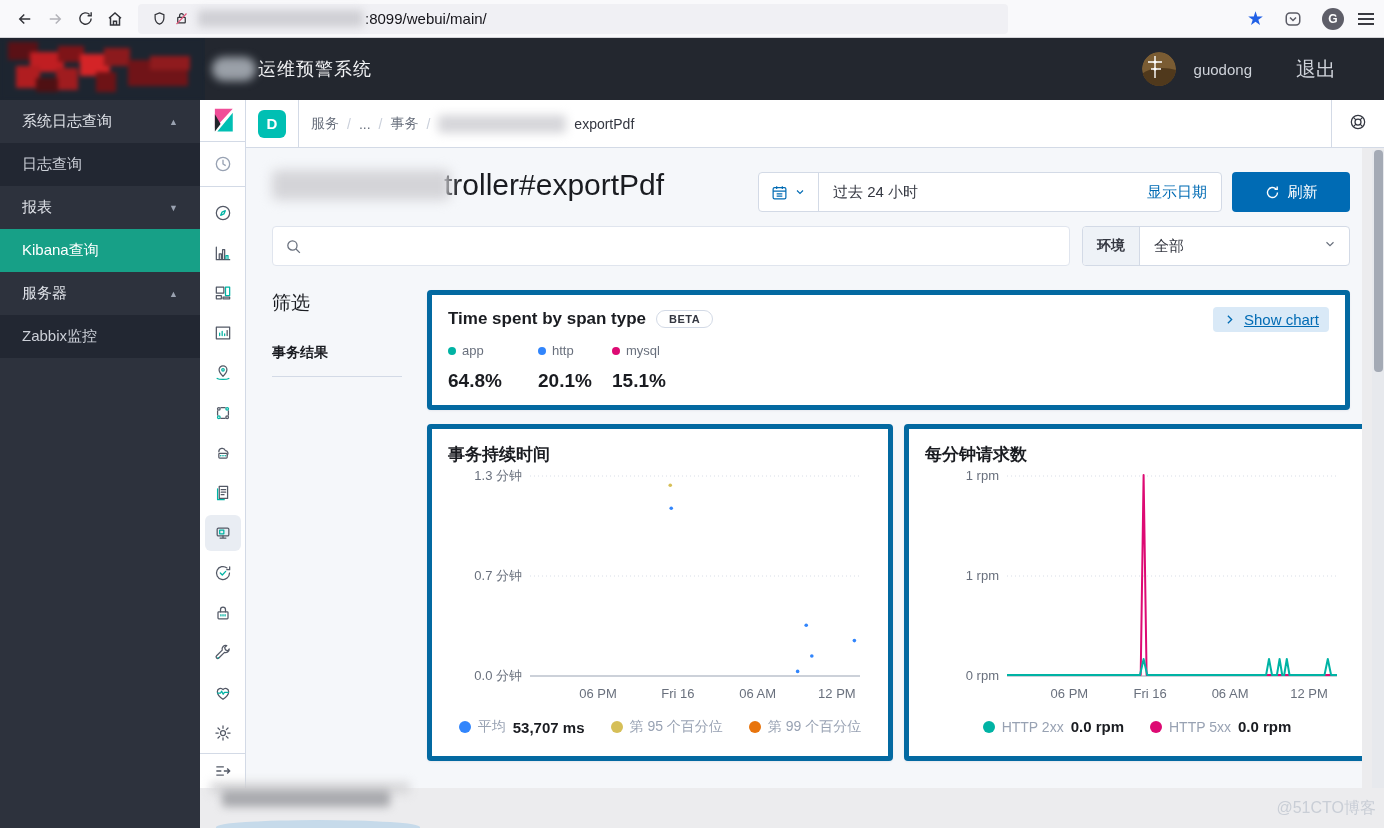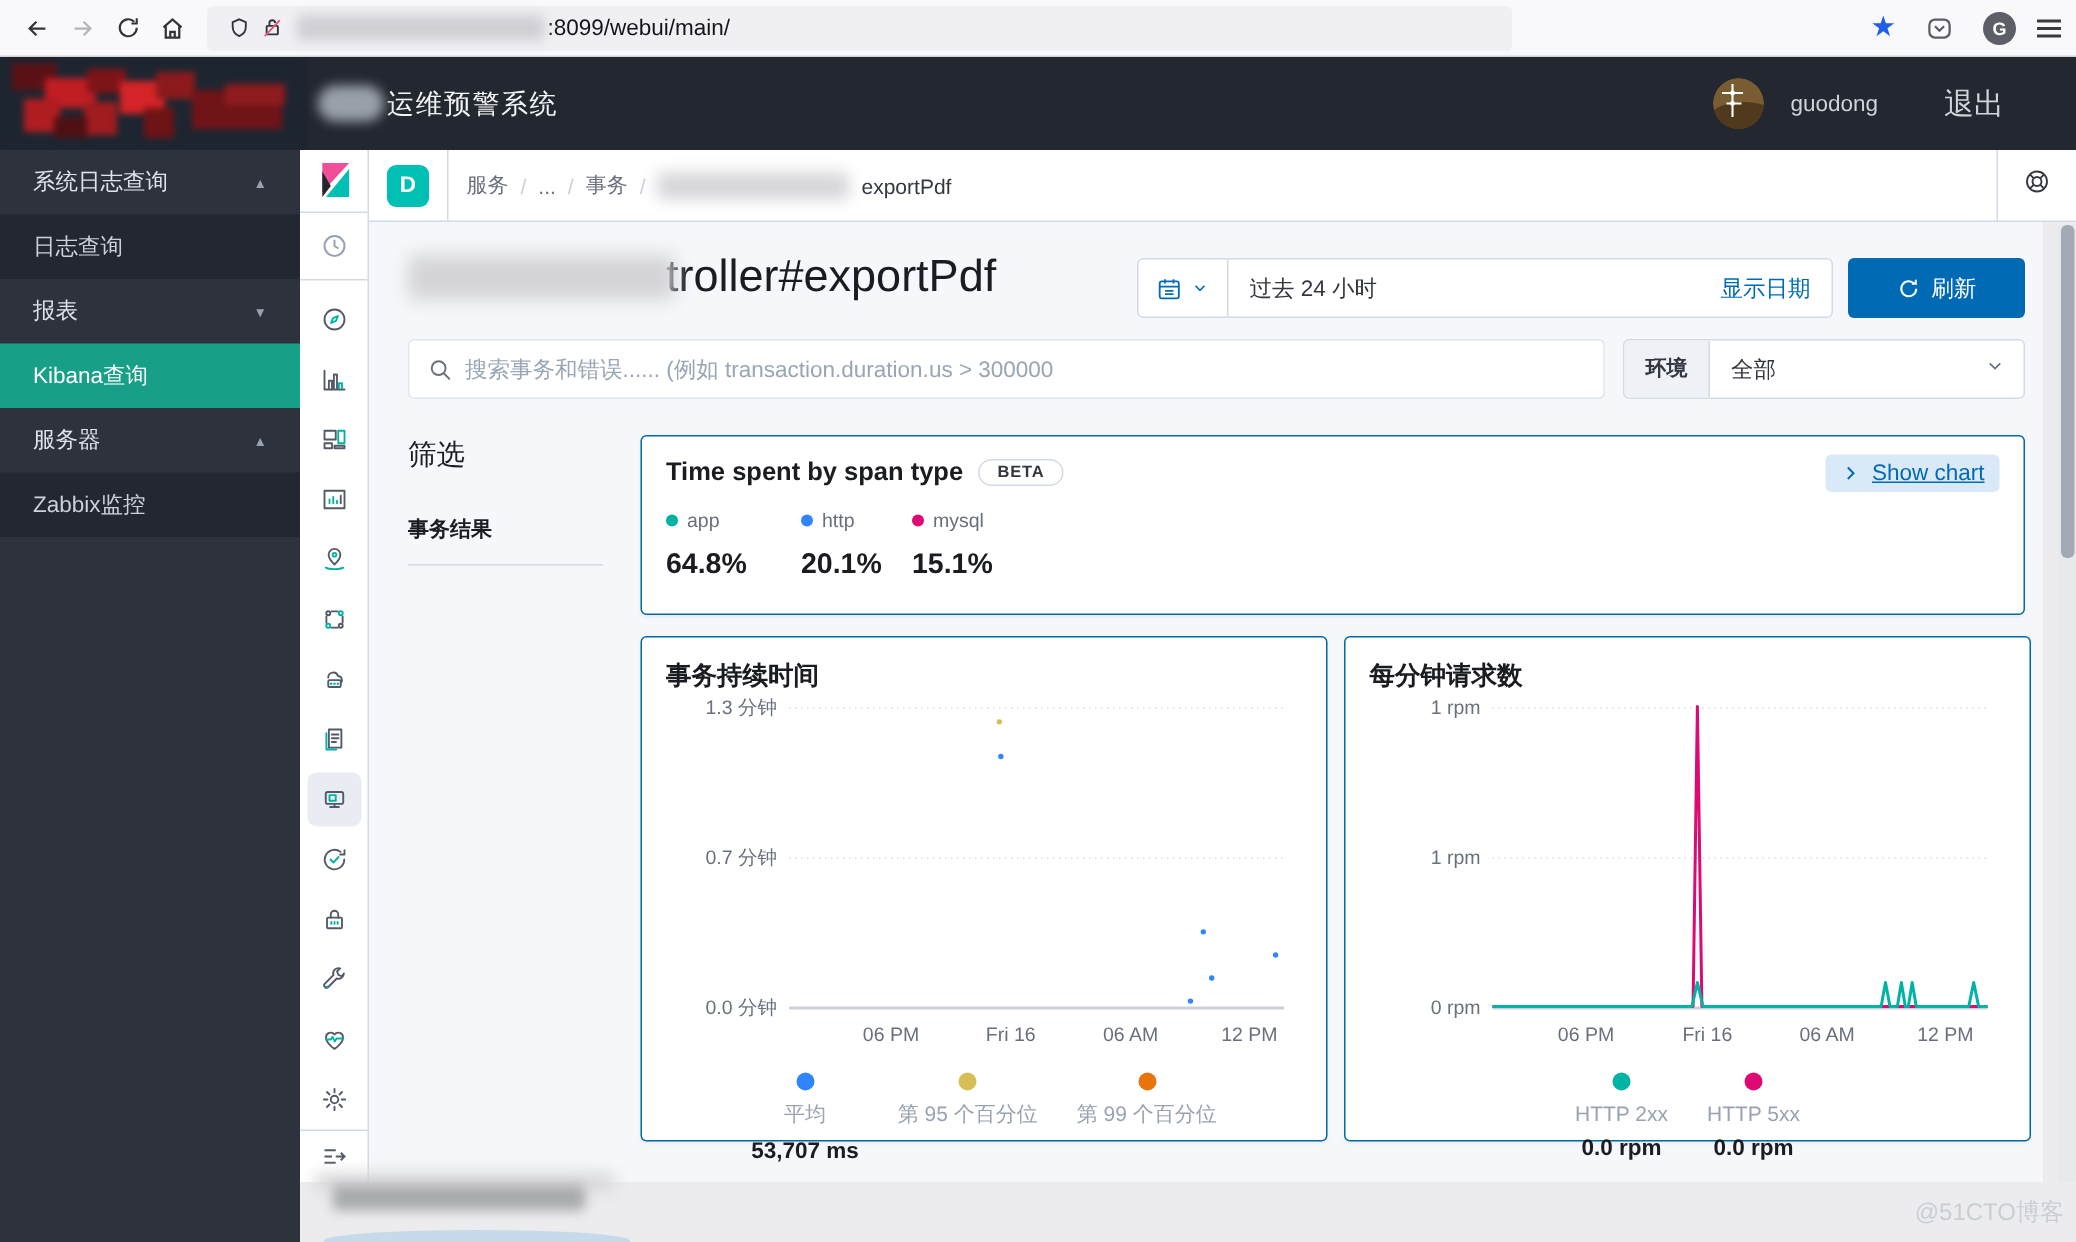--- a/index.html
+++ b/index.html
@@ -97,42 +97,42 @@
   #env-value { font-size:15px; color:#343741; margin-left:14px; }
   #env-chev { margin-left:auto; margin-right:12px; color:#69707d; }
 
   #body-row { display:flex; margin-top:24px; }
   #filters-col { flex:0 0 155px; }
   #filters-title { font-size:19px; color:#1a1c21; }
   #filters-section { font-size:14px; font-weight:bold; color:#1a1c21; margin-top:28px; }
   #filters-div { width:130px; height:1px; background:#d3dae6; margin-top:14px; }
   #main-col { flex:1; min-width:0; }
 
-  .panel { background:#fff; border:1px solid #0369a1; border-radius:4px;
+  .panel { background:#fff; border:5px solid #0369a1; border-radius:4px;
     box-shadow:0 1px 2px rgba(152,162,179,.15); }
   #span-panel { height:120px; padding:14px 16px; position:relative; }
   #span-head { display:flex; align-items:center; }
   #span-title { font-size:17px; font-weight:bold; color:#1a1c21; }
   #beta-badge { margin-left:10px; border:1px solid #d3dae6; border-radius:12px; padding:2px 12px;
     font-size:11px; font-weight:bold; color:#343741; letter-spacing:.5px; }
   #show-chart { position:absolute; right:16px; top:12px; background:#d9e9f7; border-radius:4px;
     padding:4px 10px; display:flex; align-items:center; gap:8px; color:#006bb4; font-size:15px; }
   #show-chart a { color:#006bb4; }
   #span-legend { display:flex; margin-top:14px; }
   .sl-item { display:flex; align-items:center; gap:6px; font-size:13px; color:#69707d; }
   .sl-item .dot { width:8px; height:8px; border-radius:50%; }
   #span-values { display:flex; margin-top:12px; }
   .sp-val { font-size:19px; font-weight:bold; color:#1a1c21; }
   .span-col0 { width:90px; } .span-col1 { width:74px; } .span-col2 { width:90px; }
 
   #charts-row { display:flex; gap:11px; margin-top:14px; }
   .chart-panel { flex:1; height:337px; padding:14px 16px 10px; }
   .chart-title { font-size:17px; font-weight:bold; color:#1a1c21; }
   .chart-legend { display:flex; justify-content:center; gap:26px; margin-top:2px; }
-  .cl-item { display:flex; align-items:center; gap:7px; font-size:14px; color:#98a2b3;flex-direction:column; }
+  .cl-item { display:flex; align-items:center; gap:7px; font-size:14px; color:#98a2b3; }
   .cl-item .dot { width:12px; height:12px; border-radius:50%; }
   .cl-item b { color:#1a1c21; font-size:15px; }
 
   
   #footer { left:200px; top:788px; width:1184px; height:40px; background:#ececee; }
   #footer-blur { position:absolute; left:22px; top:2px; width:168px; height:17px;
     background:#a9aaae; border-radius:3px; filter:blur(4px); }
   #footer-blur2 { position:absolute; left:10px; top:-6px; width:200px; height:12px;
     background:#d8d8da; border-radius:3px; filter:blur(5px); }
   #footer-shape { position:absolute; left:16px; bottom:-6px; width:204px; height:14px;
@@ -436,21 +436,20 @@
         </button>
       </div>
     </div>
 
     <div id="search-row">
       <div id="search-box">
         <svg width="17" height="17" viewBox="0 0 24 24" fill="none" stroke="#69707d" stroke-width="1.8">
             <circle cx="10.5" cy="10.5" r="6.5"></circle>
             <path d="M15.5 15.5L21 21"></path>
           </svg>
-        <input id="search-input" placeholder="搜索事务和错误...... (例如 transaction.duration.us &gt; 300000" style="">
       </div>
       <div id="env-select">
         <span id="env-label">环境</span>
         <span id="env-value">全部</span>
         <span id="env-chev">
           <svg width="14" height="14" viewBox="0 0 24 24" fill="none" stroke="currentColor" stroke-width="2">
               <path d="M6 9l6 6 6-6"></path>
             </svg>
         </span>
       </div>

